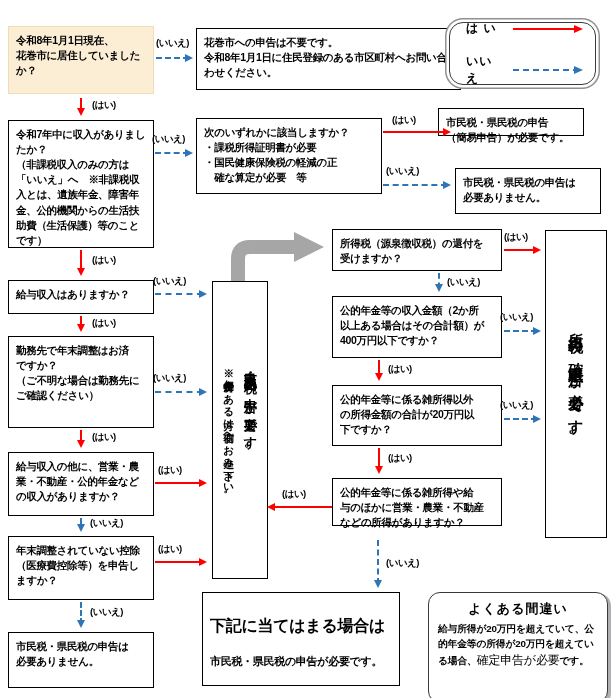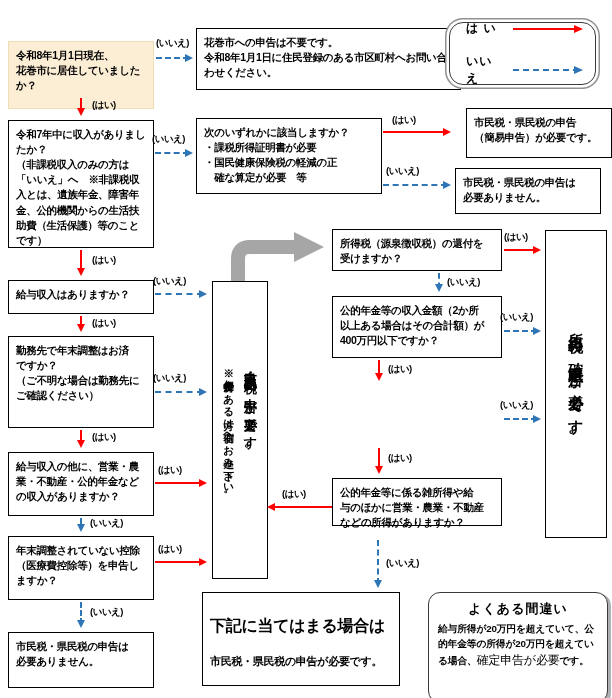--- a/index.html
+++ b/index.html
@@ -57,21 +57,21 @@
 </head>
 <body>
 
 <div class="stage">
 
   <svg class="gray-arrow" style="left:200px;top:225px" width="135" height="78">
     <path d="M38,57 L38,34 Q38,22 50,22 L94,22" fill="none" stroke="#A6A6A6" stroke-width="14"></path>
     <polygon points="94,7 94,37 124,22" fill="#A6A6A6"></polygon>
   </svg>
 
-  <div class="bx start" style="left:8px;top:41px;width:146px;height:68px">令和8年1月1日現在、
+  <div class="bx start" style="left:8px;top:26px;width:146px;height:68px">令和8年1月1日現在、
 花巻市に居住していましたか？</div>
 
   <div class="bx" style="left:196px;top:28px;width:265px;height:62px">花巻市への申告は不要です。
 令和8年1月1日に住民登録のある市区町村へお問い合わせください。</div>
 
   <div class="legend" style="left:449px;top:22px;width:147px;height:63px">
     <div class="lg-row">
       <span class="lg-txt">は い</span>
       <span class="lg-line"></span>
     </div>
@@ -82,21 +82,21 @@
   </div>
 
   <div class="bx" style="left:8px;top:120px;width:146px;height:128px">令和7年中に収入がありましたか？
 （非課税収入のみの方は「いいえ」へ　※非課税収入とは、遺族年金、障害年金、公的機関からの生活扶助費（生活保護）等のことです）</div>
 
   <div class="bx" style="left:196px;top:118px;width:186px;height:76px">次のいずれかに該当しますか？
 ・課税所得証明書が必要
 ・国民健康保険税の軽減の正
 　確な算定が必要　等</div>
 
-  <div class="bx" style="left:466px;top:108px;width:146px;height:50px">市民税・県民税の申告
+  <div class="bx" style="left:438px;top:108px;width:146px;height:28px">市民税・県民税の申告
 （簡易申告）が必要です。</div>
 
   <div class="bx" style="left:455px;top:168px;width:146px;height:46px">市民税・県民税の申告は
 必要ありません。</div>
 
   <div class="bx" style="left:8px;top:280px;width:146px;height:34px">給与収入はありますか？</div>
 
   <div class="bx" style="left:8px;top:336px;width:146px;height:92px">勤務先で年末調整はお済
 ですか？
 （ご不明な場合は勤務先に
@@ -116,20 +116,23 @@
     </div>
   </div>
 
   <div class="bx" style="left:332px;top:229px;width:170px;height:42px">所得税（源泉徴収税）の還付を
 受けますか？</div>
 
   <div class="bx" style="left:332px;top:296px;width:170px;height:62px">公的年金等の収入金額（2か所
 以上ある場合はその合計額）が
 400万円以下ですか？</div>
 
+  <div class="bx" style="left:332px;top:385px;width:170px;height:61px">公的年金等に係る雑所得以外
+の所得金額の合計が20万円以
+下ですか？</div>
 
   <div class="bx" style="left:332px;top:478px;width:170px;height:48px">公的年金等に係る雑所得や給
 与のほかに営業・農業・不動産
 などの所得がありますか？</div>
 
   <div class="bx vbx" style="left:545px;top:230px;width:62px;height:308px">
     <span class="vt2">所得税の確定申告が必要です。</span>
   </div>
 
   <div class="bx" style="left:202px;top:592px;width:198px;height:94px">

